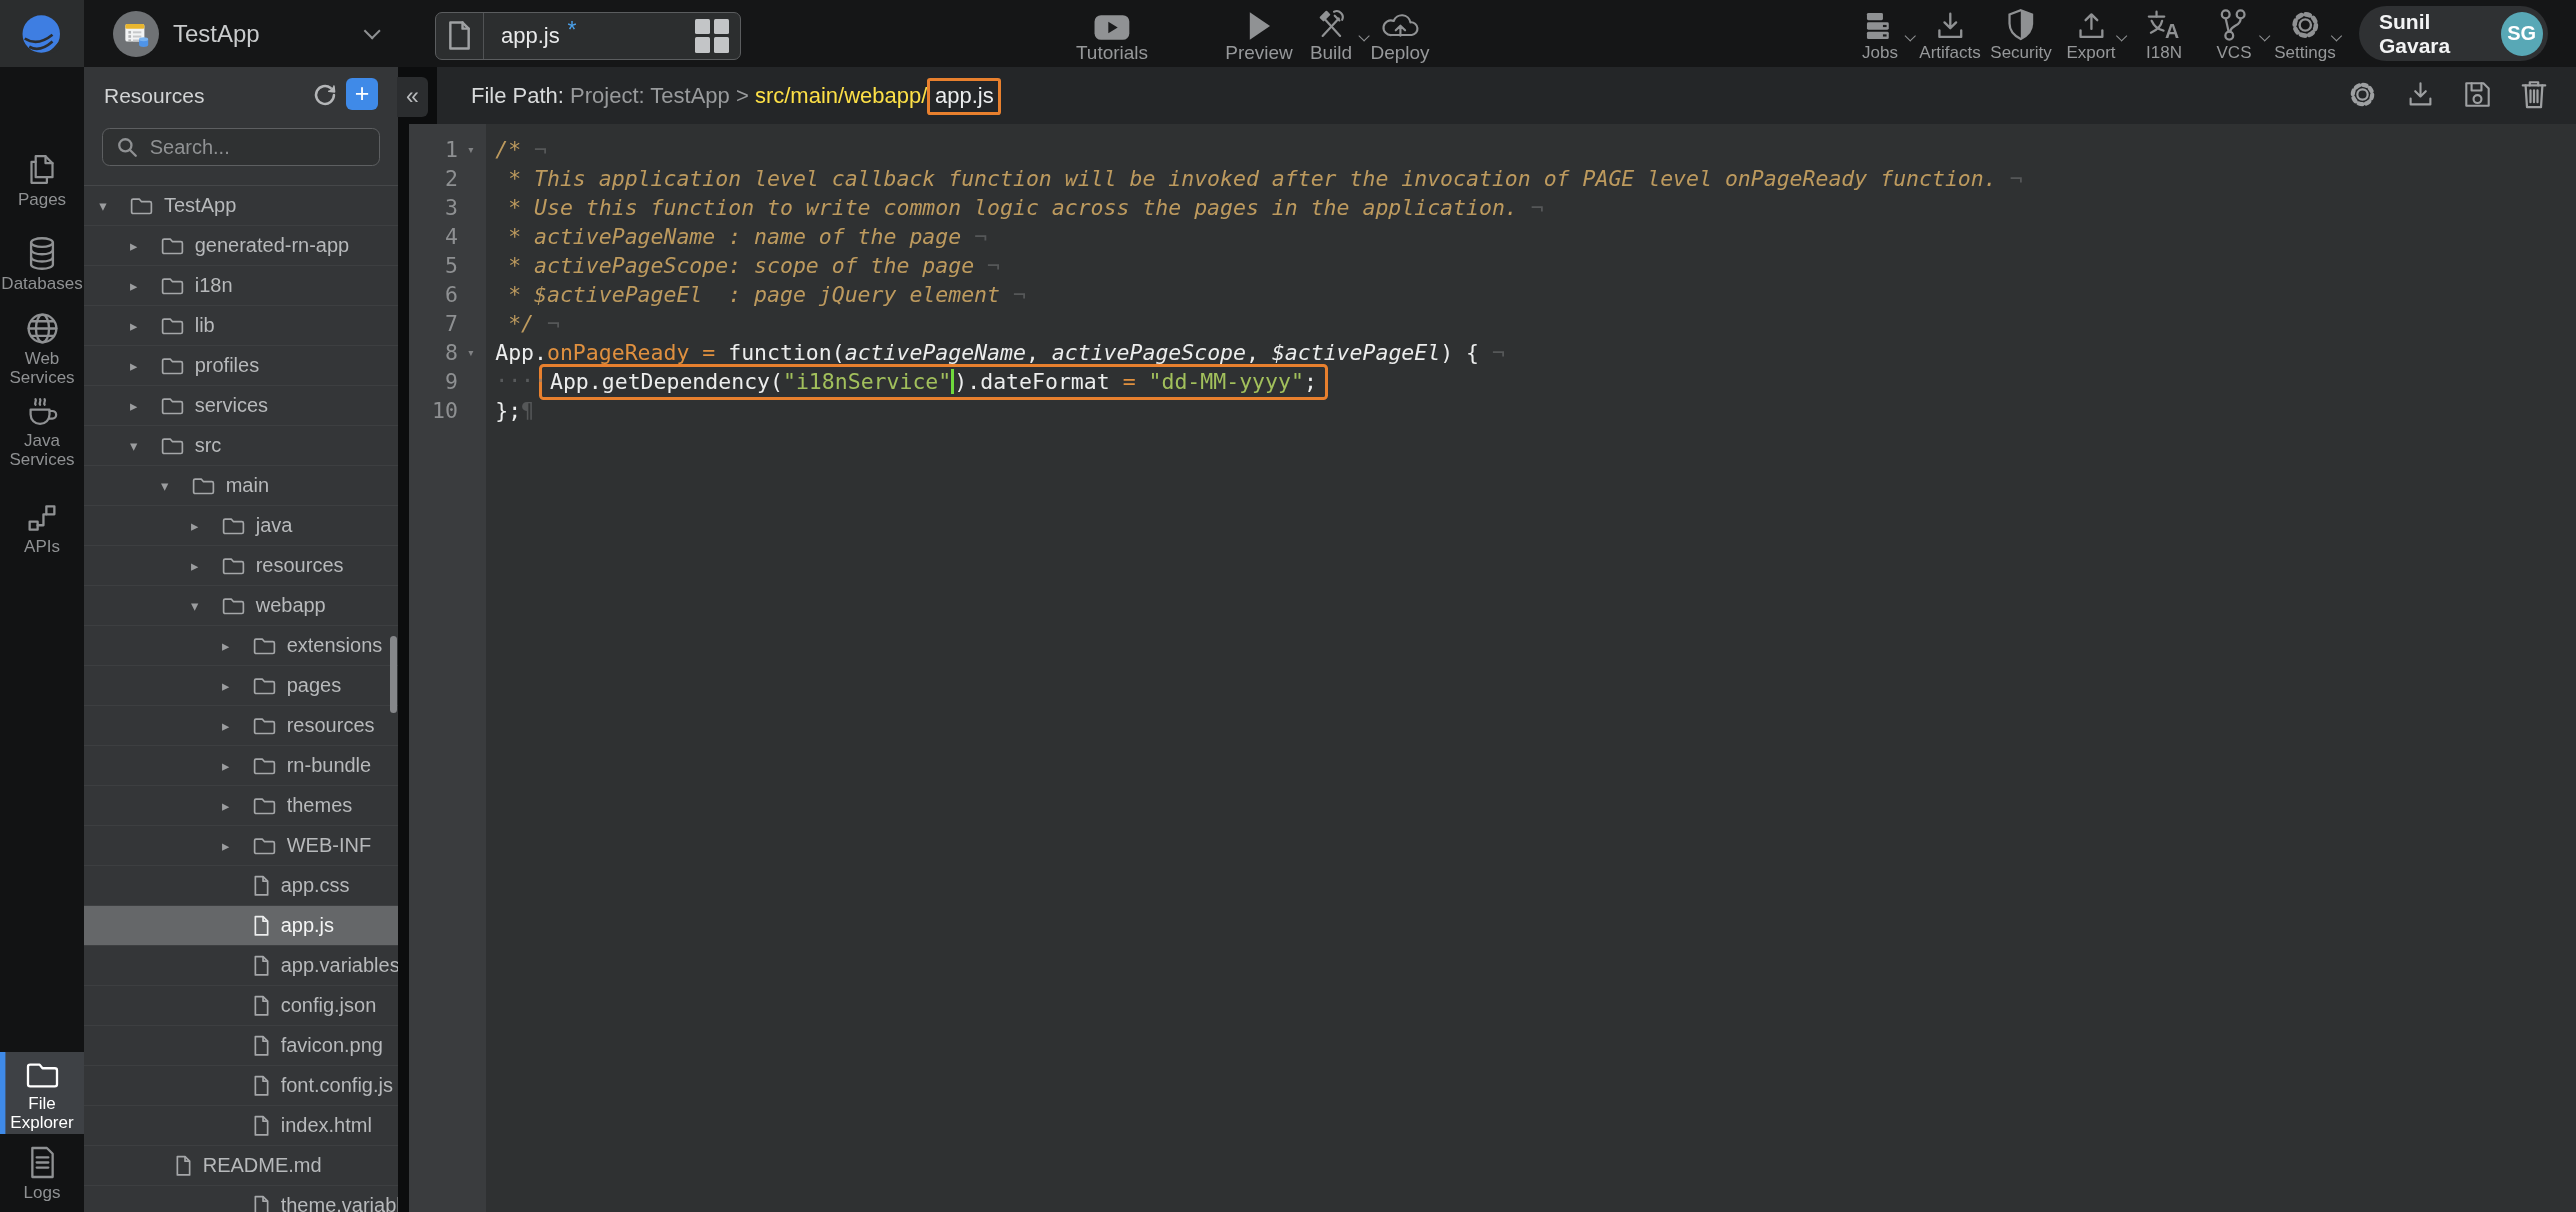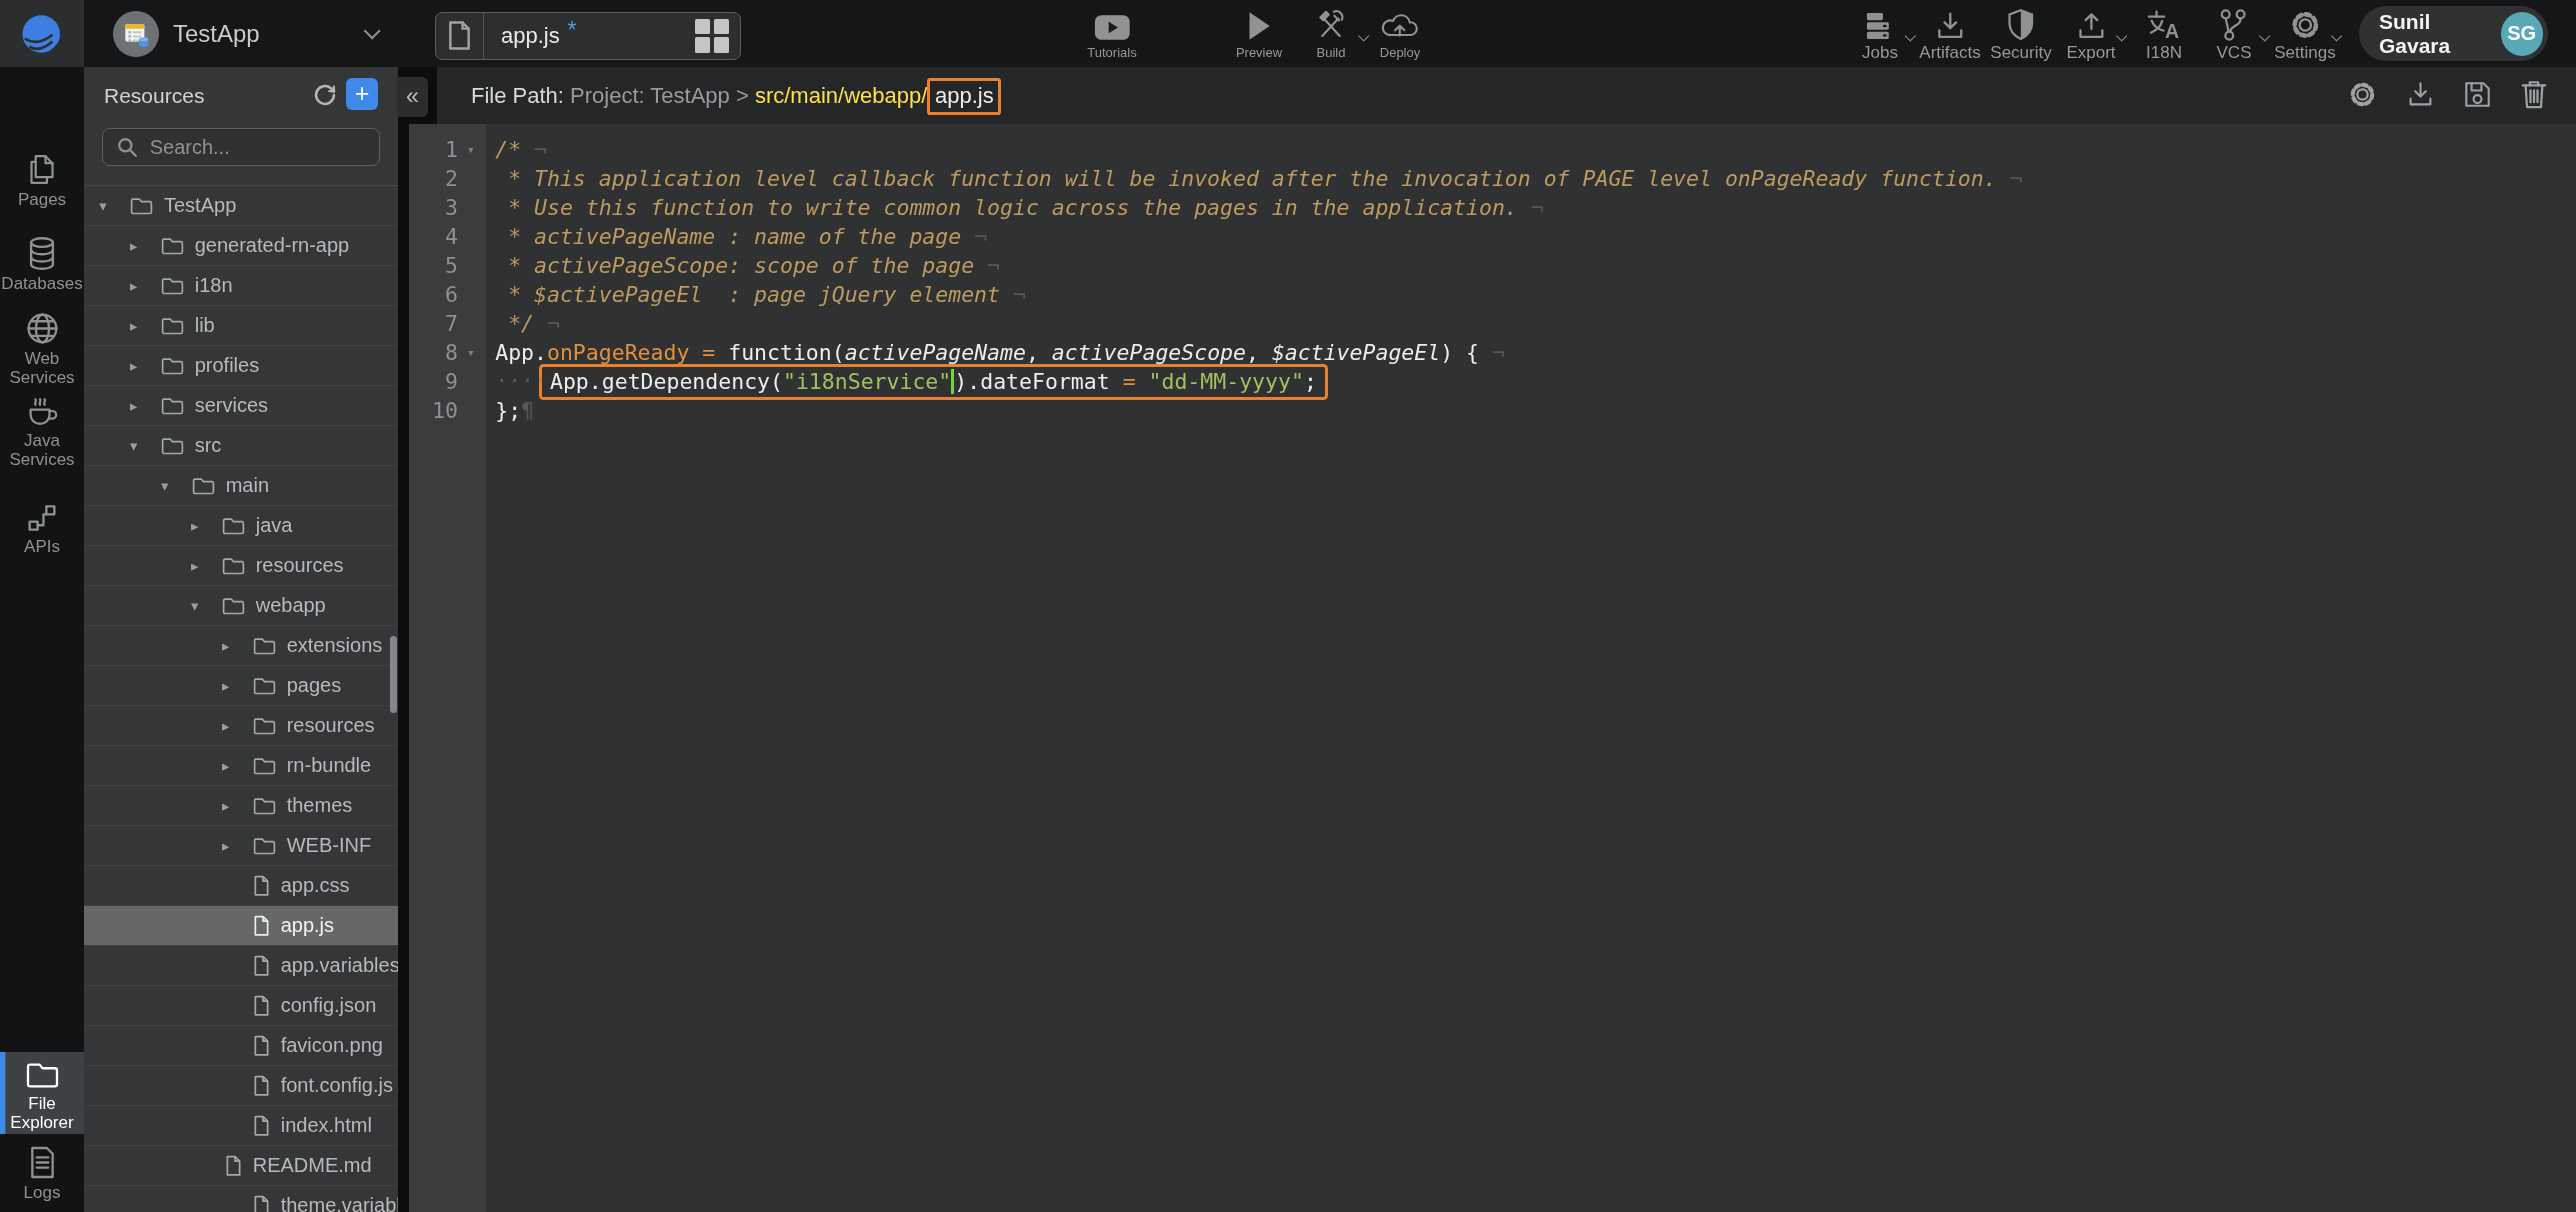--- a/index.html
+++ b/index.html
@@ -22,21 +22,21 @@
 
   #file-tab { left:435px; top:11.5px; width:306px; height:48px; background:#2c2e2f; border:1.5px solid #5b5d5f; border-radius:7px; display:flex; align-items:center; }
   #file-tab .doc-slot { width:48px; display:flex; justify-content:center; align-items:center; align-self:stretch; border-right:1.5px solid #515355; }
   #file-tab .fname { margin-left:17px; font-size:22px; color:#e9eaeb; }
   #file-tab .dirty { margin-left:7.7px; font-size:23px; color:#4a9fe8; position:relative; top:-4.6px; }
   #file-tab .grid-ic { margin-left:auto; margin-right:10.7px; width:34px; height:34px; display:grid; grid-template-columns:1fr 1fr; grid-template-rows:1fr 1fr; gap:3.8px; }
   #file-tab .grid-ic span { background:#c3c5c7; border-radius:1.5px; }
 
   .tb-item { position:absolute; top:7px; transform:translateX(-50%); display:flex; flex-direction:column; align-items:center; color:#96989a; }
   .tb-item .ic-box { height:35px; display:flex; align-items:flex-end; justify-content:center; position:relative; }
-  .tb-item .lbl { margin-top:2.3px; font-size:13px; line-height:18.4px; white-space:nowrap; }
+  .tb-item .lbl { margin-top:2.3px; font-size:19px; line-height:18.4px; white-space:nowrap; }
   .tb-item .chev-pos { position:absolute; right:-18.4px; bottom:1.5px; }
 
   #user-pill { left:2359px; top:6.1px; width:189px; height:55px; background:#2f3133; border-radius:28px; display:flex; align-items:center; }
   #user-pill .uname { margin-left:20px; font-size:21px; font-weight:bold; color:#f2f3f4; }
   #user-pill .avatar { margin-left:auto; margin-right:5.4px; width:44px; height:44px; border-radius:50%; background:#58a8b6; color:#fff; font-size:20px; font-weight:bold; display:flex; align-items:center; justify-content:center; }
 
   
   #leftrail { left:0; top:67px; width:84px; height:1145px; background:#121314; }
   .rail-item { position:absolute; left:0; width:84px; text-align:center; color:#8f9193; font-size:17px; line-height:19px; padding-top:4.6px; }
   .rail-item svg { display:block; margin:0 auto 3.8px auto; }
@@ -558,21 +558,21 @@
       <div class="trow" style="padding-left: 138px;">
         <span class="tarrow"></span>
         <span class="ticon">
           <svg width="17" height="21.5" viewBox="0 0 22 28" fill="none" stroke="currentColor" stroke-width="2.2" stroke-linejoin="round">
             <path d="M3 2 h10 l6 6 v18 h-16 z"></path>
             <path d="M13 2 v6 h6"></path>
           </svg>
         </span>
         <span>index.html</span>
       </div>
-      <div class="trow" style="padding-left: 110px; text-align: right;">
+      <div class="trow" style="padding-left: 60px; text-align: right;">
         <span class="tarrow"></span>
         <span class="ticon">
           <svg width="17" height="21.5" viewBox="0 0 22 28" fill="none" stroke="currentColor" stroke-width="2.2" stroke-linejoin="round">
             <path d="M3 2 h10 l6 6 v18 h-16 z"></path>
             <path d="M13 2 v6 h6"></path>
           </svg>
         </span>
         <span>README.md</span>
       </div>
       <div class="trow" style="padding-left: 138px;">

